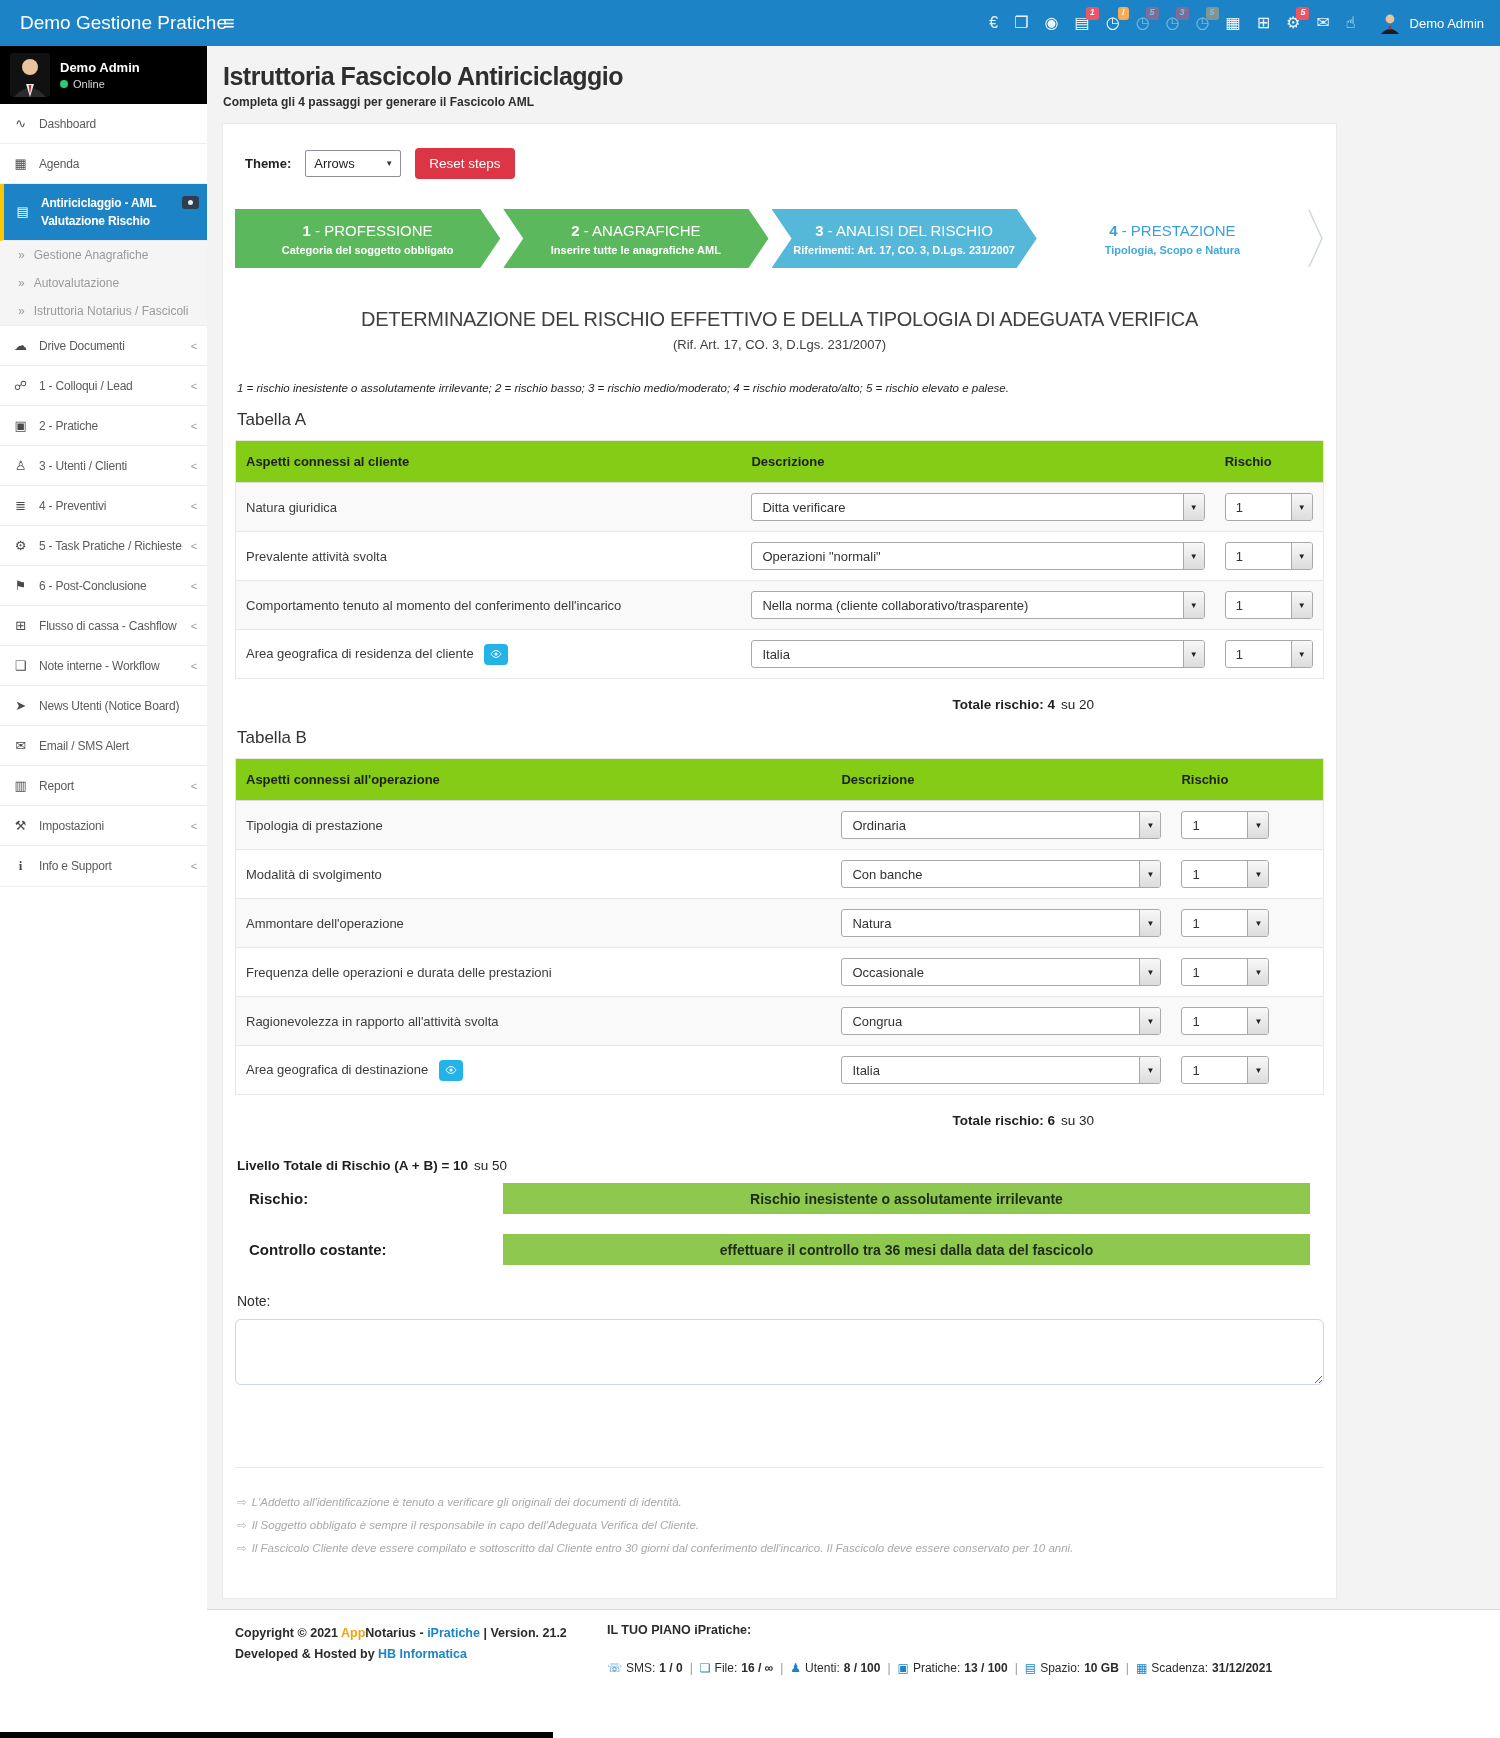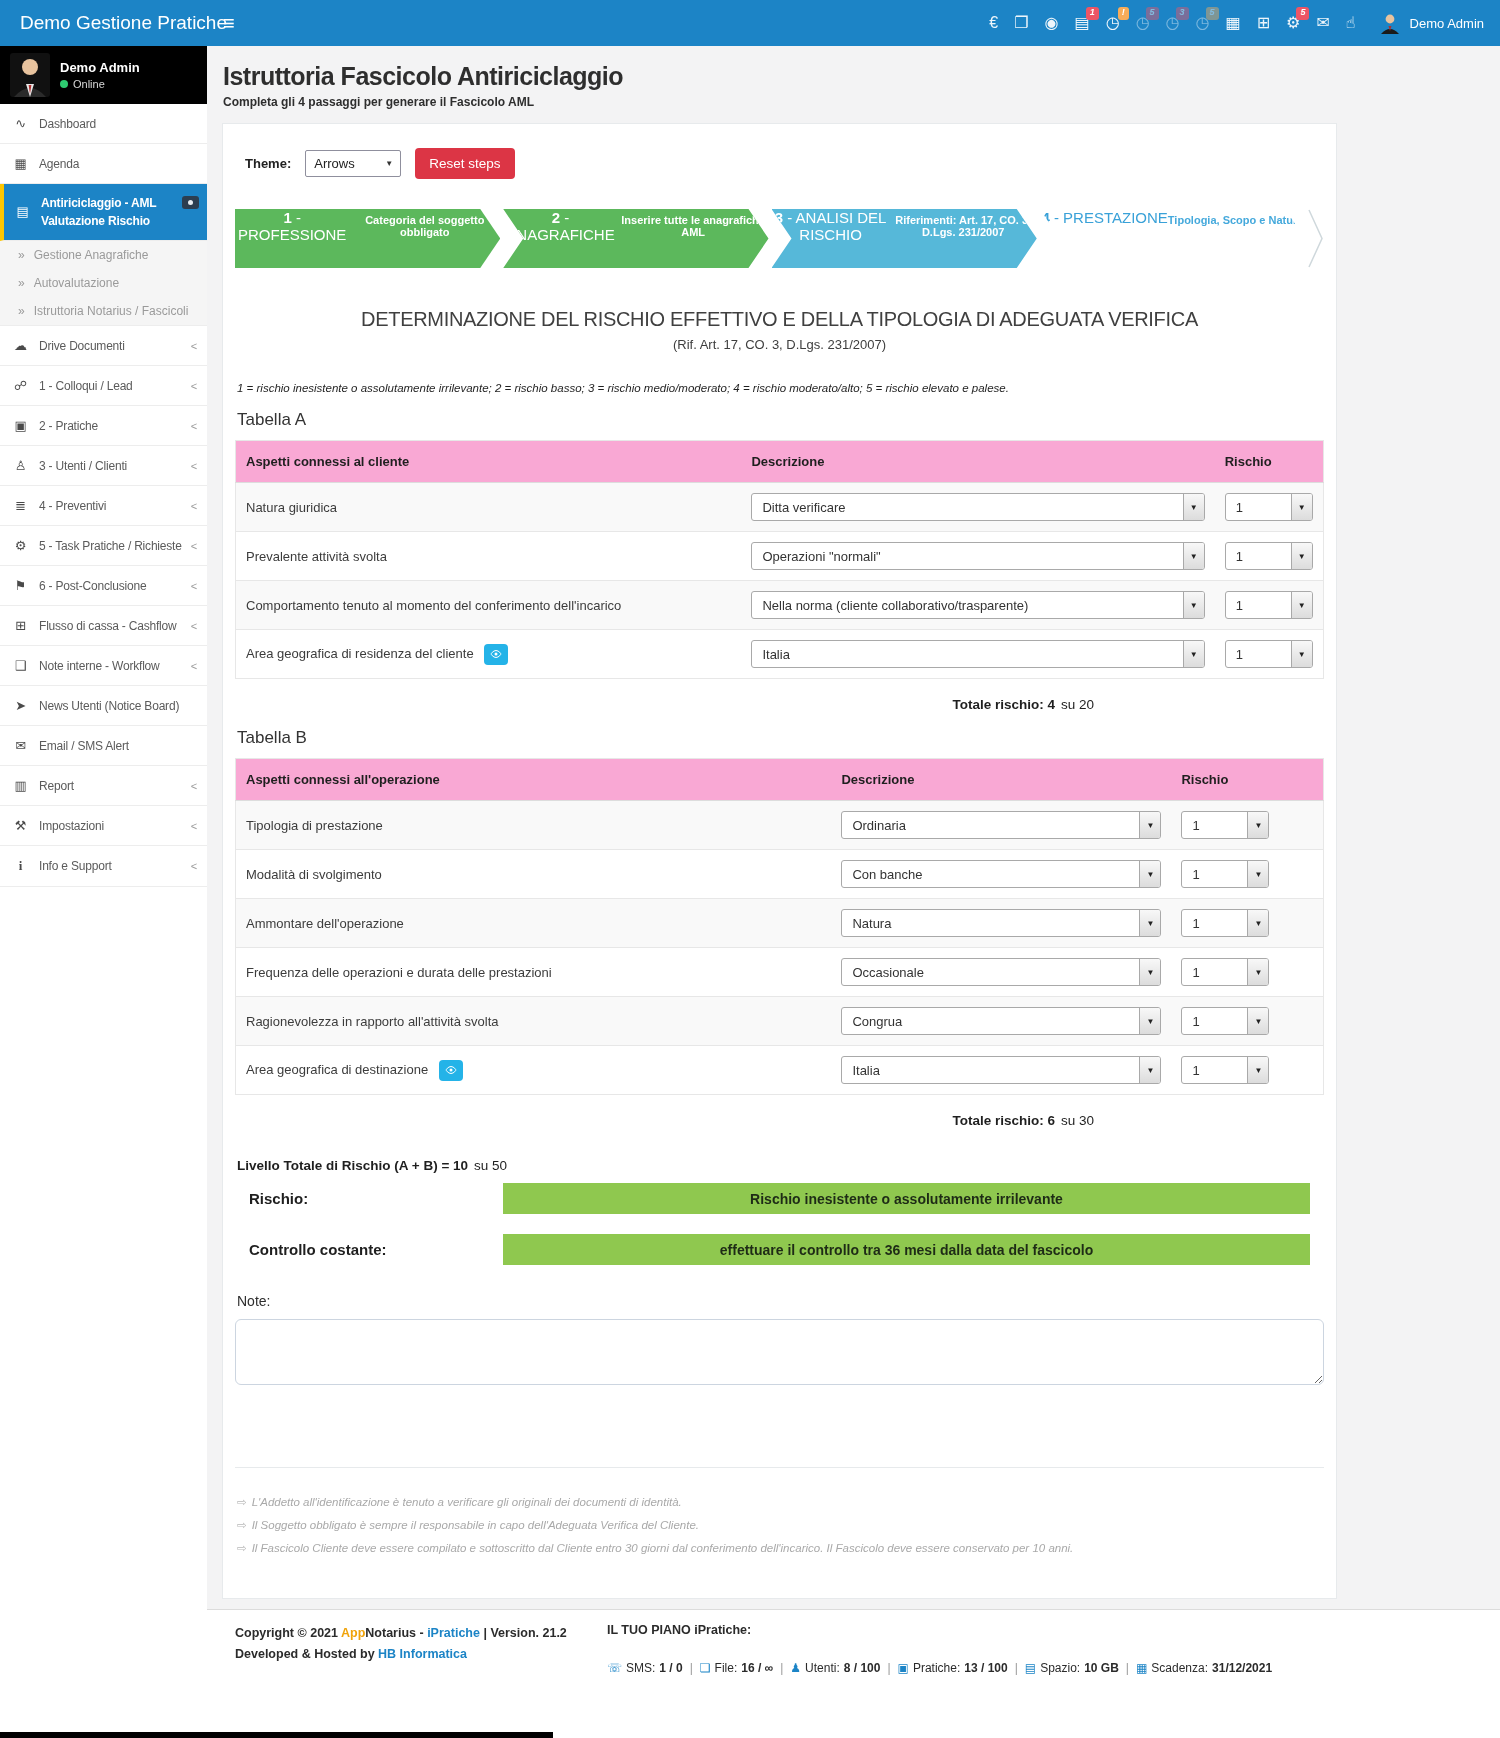--- a/index.html
+++ b/index.html
@@ -55,40 +55,40 @@
   .toolbar-label { font-size:13px; font-weight:bold; color:#222; }
   .theme-select { width:96px; height:27px; border:1px solid #8f8f9d; border-radius:2px; background:#fff;
     display:flex; align-items:center; font-size:13px; color:#222; cursor:pointer; }
   .theme-select .sel-text { flex:1; padding-left:8px; }
   .theme-select .sel-caret { font-size:8px; padding-right:7px; color:#333; }
   .btn-reset { background:#dc3545; color:#fff; border:none; border-radius:4px; font-size:13.5px;
     padding:8px 14px; cursor:pointer; }
 
   
   .wizard { display:flex; height:59px; margin-bottom:40px; }
-  .step { flex:1; display:flex; flex-direction:row; justify-content:center; text-align:center; cursor:pointer;
+  .step { flex:1; display:flex; flex-direction:column; justify-content:center; text-align:center; cursor:pointer;
     clip-path:polygon(0 0, calc(100% - 20px) 0, 100% 50%, calc(100% - 20px) 100%, 0 100%, 20px 50%); }
   .step:first-child { clip-path:polygon(0 0, calc(100% - 20px) 0, 100% 50%, calc(100% - 20px) 100%, 0 100%); }
   .step + .step { margin-left:3px; }
   .step .st-line1 { font-size:15px; }
   .step .st-num { font-weight:bold; }
   .step .st-sub { font-size:11px; margin-top:5px; font-weight:bold; }
   .step.done { background:#5cb85c; color:#fff; }
   .step.active { background:#56b8d9; color:#fff; }
   .step.todo { background:#fff; color:#39a1d8; }
   .step.todo .st-sub { color:#45a9dc; }
   .wizard-tail { flex:0 0 16px; margin-left:3px; }
 
   .content-title { text-align:center; font-size:20px; color:#404040; margin-top:26px; letter-spacing:-.3px; }
   .content-subtitle { text-align:center; font-size:13px; color:#3e3e3e; margin-top:6px; }
   .legend { font-size:11.5px; font-style:italic; color:#1f1f1f; margin:30px 0 12px 2px; }
 
   .tbl-title { font-size:17px; font-weight:400; color:#333; margin:16px 0 10px 2px; }
   table.risk { width:100%; border-collapse:collapse; border:1px solid #e7e7e7; }
-  table.risk th { text-align:left; font-size:13px; color:#1f1f1f; padding:13px 10px; border-bottom:1px solid #ddd; background:#f9a8d4; }
+  table.risk th { text-align:left; font-size:13px; color:#1f1f1f; padding:13px 10px; border-bottom:1px solid #ddd; background:#84cc16; }
   table.risk td { font-size:13px; color:#3c3c3c; padding:10px 10px; border-top:1px solid #e7e7e7; vertical-align:middle; }
   table.risk tr.odd td { background:#f9f9f9; }
   .colA1 { width:46.5%; } .colA2 { width:43.5%; } .colA3 { width:10%; }
   .colB1 { width:55%; }  .colB2 { width:31%; }  .colB3 { width:14%; }
 
   .sel { border:1px solid #a9a9a9; border-radius:3px; background:#fff; height:28px; display:flex;
     align-items:center; overflow:hidden; cursor:pointer; }
   .sel .sel-text { flex:1; padding:0 10px; font-size:13px; color:#333; white-space:nowrap; }
   .sel .sel-btn { width:21px; align-self:stretch; border-left:1px solid #a9a9a9;
     background:linear-gradient(#f8f8f8,#dcdcdc); display:flex; align-items:center; justify-content:center;

